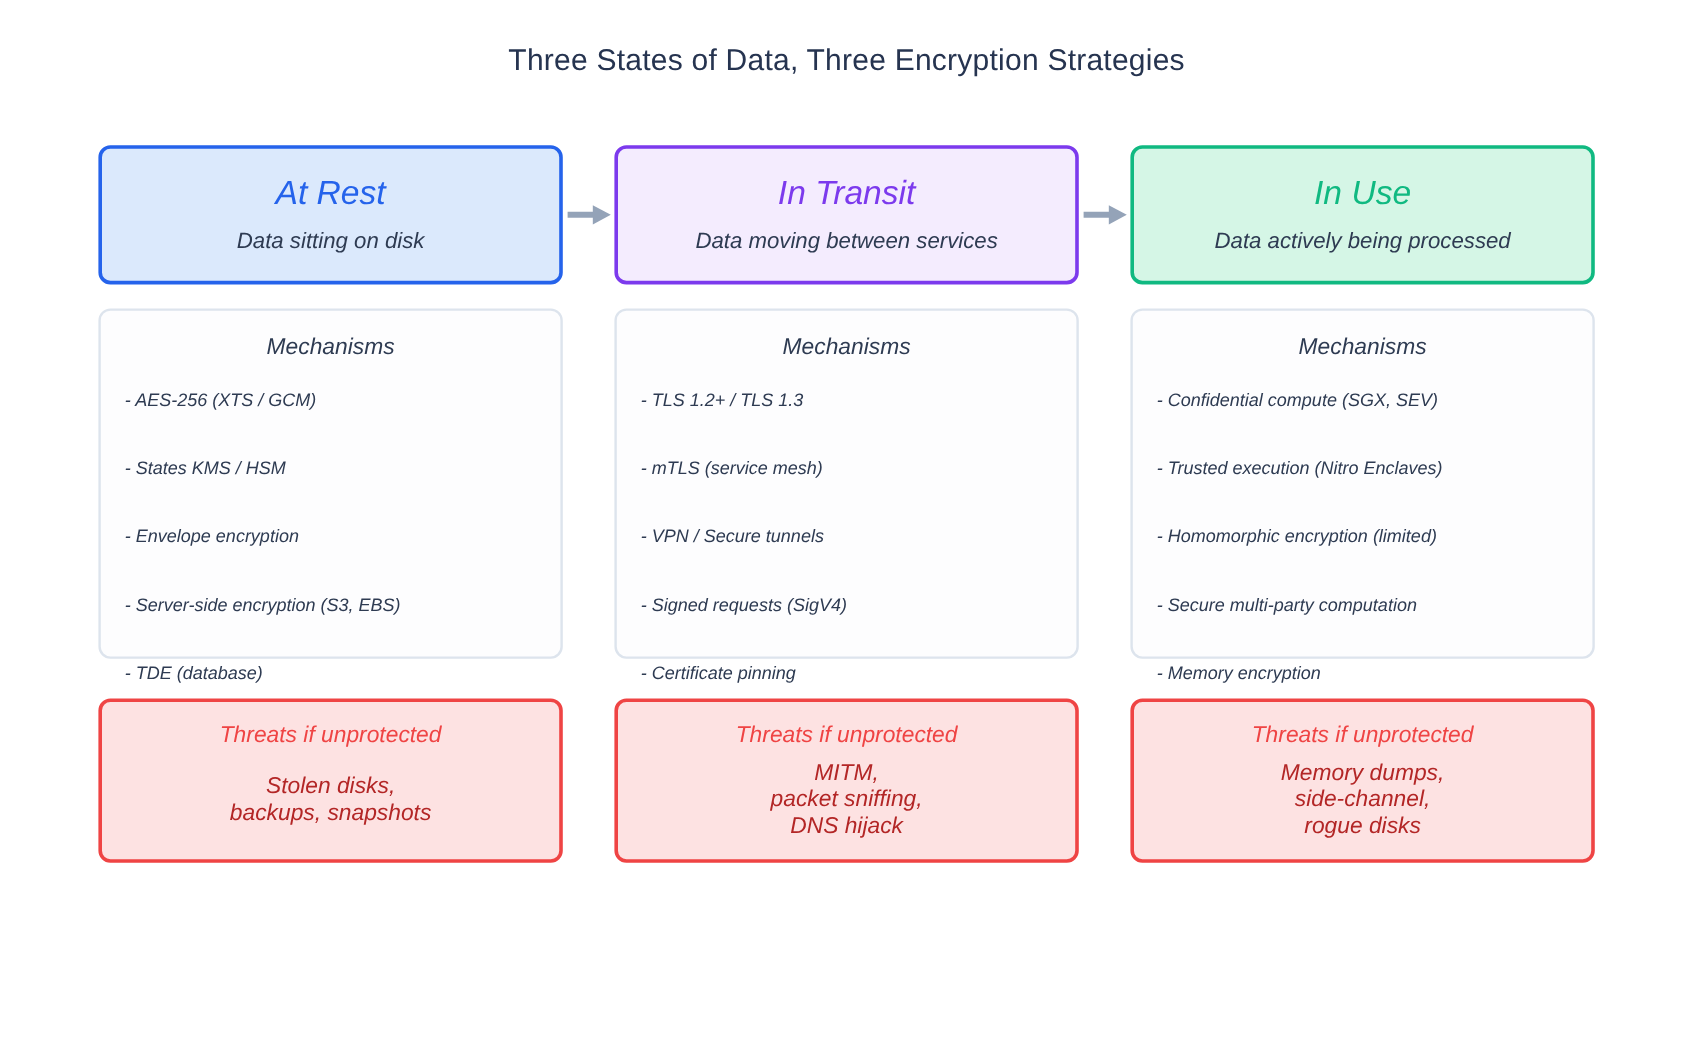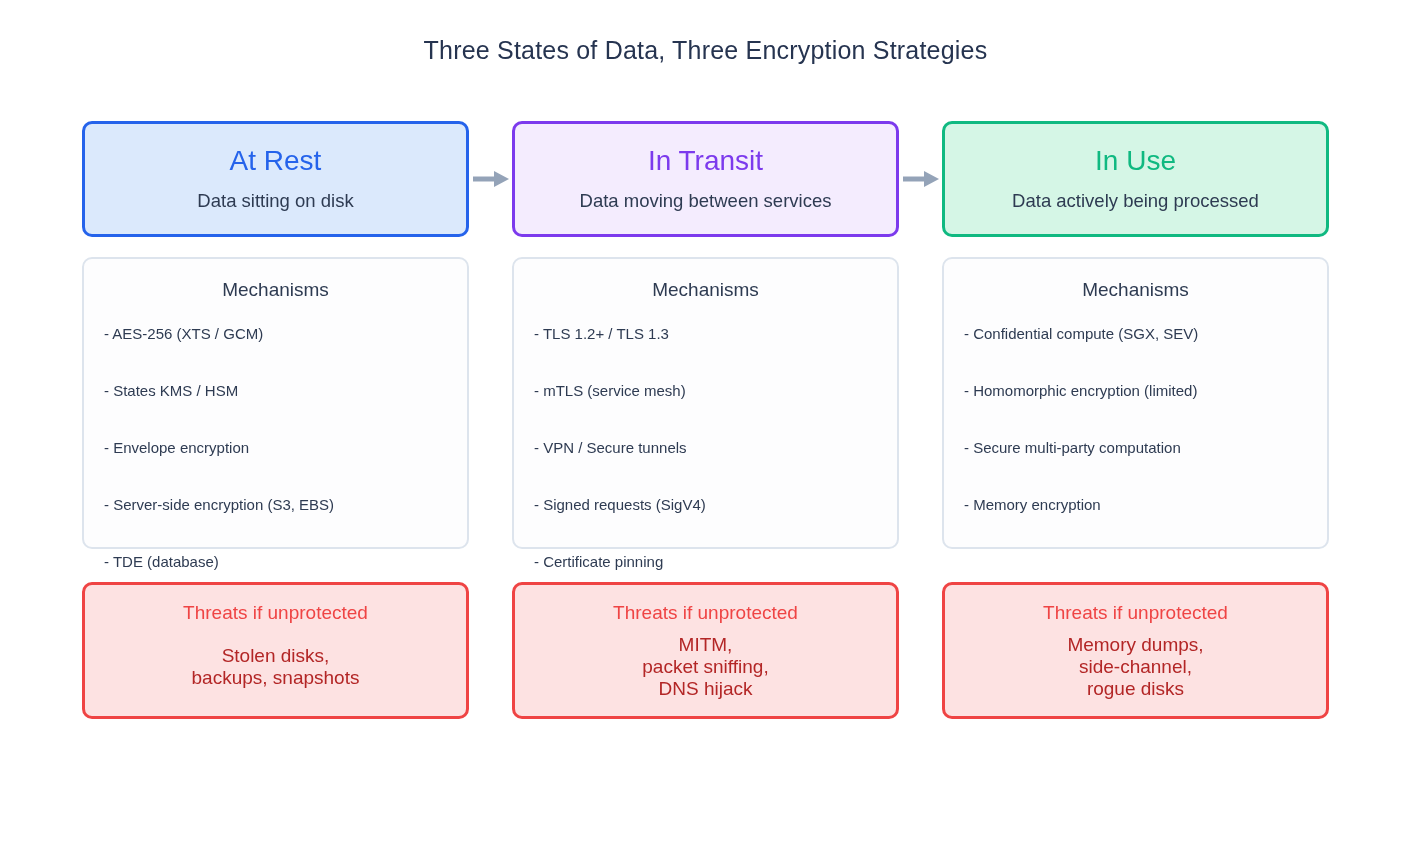--- a/index.html
+++ b/index.html
@@ -17,20 +17,21 @@
     padding-top: 36px;
     text-align: center;
     font-size: 25px;
     font-weight: 500;
     color: #263450;
     letter-spacing: 0.2px;
   }
   .board {
     width: 1247px;
     margin: 0 auto;
+    font-style: italic;
   }
   .row {
     display: grid;
     grid-template-columns: 387px 43px 387px 43px 387px;
     align-items: stretch;
   }
   .row-headers { margin-top: 56px; }
   .row-mechanisms { margin-top: 20px; }
   .row-threats { margin-top: 33px; }
 
@@ -184,20 +185,21 @@
           <div class="mech-item">- Certificate pinning</div>
         </div>
       </div>
 
       <div></div>
 
       <div class="mech-card">
         <div class="mech-heading">Mechanisms</div>
         <div class="mech-list">
           <div class="mech-item">- Confidential compute (SGX, SEV)</div>
+          <div class="mech-item">- Trusted execution (Nitro Enclaves)</div>
           <div class="mech-item">- Homomorphic encryption (limited)</div>
           <div class="mech-item">- Secure multi-party computation</div>
           <div class="mech-item">- Memory encryption</div>
         </div>
       </div>
     </div>
 
     <div class="row row-threats">
 
       <div class="threat-card">

